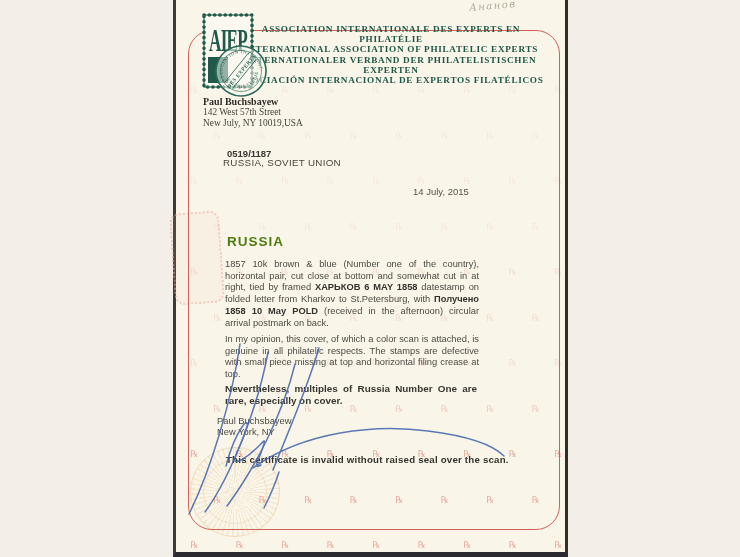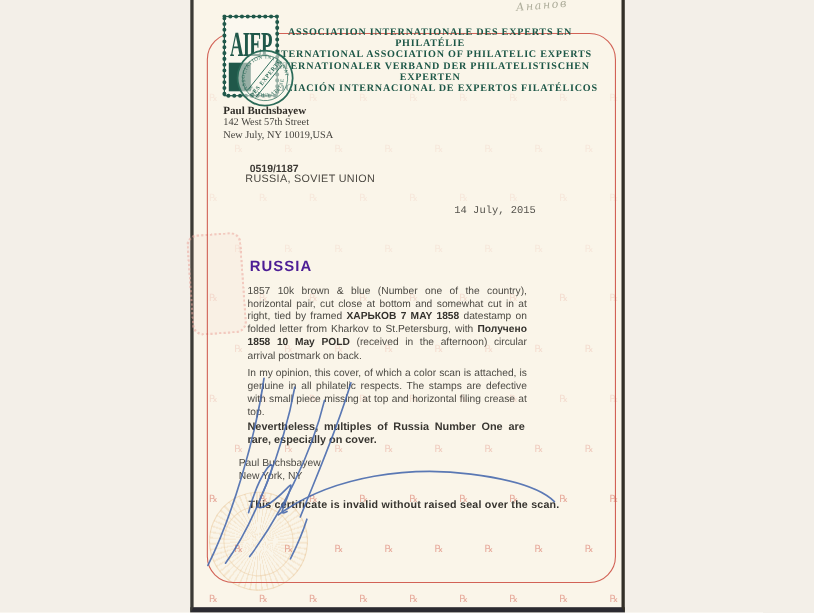--- a/index.html
+++ b/index.html
@@ -25,23 +25,23 @@
   .hdr{position:absolute;left:58px;top:24px;width:314px;text-align:center;
        font-family:Liberation Serif, serif;font-weight:bold;font-size:9.2px;line-height:10.2px;
        letter-spacing:.7px;color:#1d5747;}
   .handwriting{position:absolute;left:293px;top:0px;font-family:"DejaVu Serif",serif;font-style:italic;
        color:#93947f;font-size:10px;letter-spacing:1.5px;opacity:.75;transform:rotate(-5deg);}
   .sender{position:absolute;left:27px;top:97px;font-family:"Liberation Serif",serif;
           font-size:9.4px;line-height:10.4px;color:#45433e;}
   .sender .name{font-weight:bold;font-size:10px;color:#302d28;}
   .certno{position:absolute;left:51px;top:148px;font-weight:bold;font-size:9.5px;color:#3b3833;}
   .category{position:absolute;left:27px;top:157px;font-size:9.8px;letter-spacing:.3px;color:#4a4740;margin-left:20px;}
-  .date{position:absolute;left:237px;top:186px;font-size:9.5px;color:#55534d;font-family:Liberation Mono, monospace;}
+  .date{position:absolute;left:237px;top:186px;font-size:9.5px;color:#55534d;}
   .intro{position:absolute;left:46px;top:218px;font-style:italic;font-size:9.4px;color:#514f49;}
-  .country{position:absolute;left:51px;top:234px;font-weight:bold;font-size:13.5px;letter-spacing:1px;color:#4c1d95;}
+  .country{position:absolute;left:51px;top:234px;font-weight:bold;font-size:13.5px;letter-spacing:1px;color:#4d7c0f;}
   .para{position:absolute;width:254px;font-size:9.3px;line-height:11.7px;text-align:justify;color:#4c4a44;}
   .para b{color:#34322d;}
   .p1{left:49px;top:259px;}
   .p2{left:49px;top:334px;}
   .p3{left:49px;top:383px;width:252px;font-weight:bold;font-size:9.9px;line-height:11.5px;color:#383631;}
   .signer{position:absolute;left:41px;top:416px;font-size:9.4px;line-height:10.6px;color:#4c4a44;}
   .validity{position:absolute;left:50px;top:454px;font-weight:bold;font-size:9.7px;letter-spacing:.2px;color:#35332e;}
   .sig-svg{position:absolute;inset:0;z-index:5;pointer-events:none;}
   .logo-svg{position:absolute;left:20px;top:13px;z-index:4;}
 </style>
@@ -194,21 +194,21 @@
       <div class="sender">
         <div class="name">Paul Buchsbayew</div>
         <div>142 West 57th Street</div>
         <div>New July, NY 10019,USA</div>
       </div>
       <div class="certno">0519/1187</div>
       <div class="category">RUSSIA, SOVIET UNION</div>
 
       <div class="date">14 July, 2015</div>
       <div class="country">RUSSIA</div>
-      <div class="para p1"><span>1857 10k brown &amp; blue (Number one of the country), horizontal pair, cut close at bottom and somewhat cut in at right, tied by framed </span><b>ХАРЬКОВ 7 MAY 1858</b><span> datestamp on folded letter from Kharkov to St.Petersburg, with </span><b>Получено 1858 10 May POLD</b><span> (received in the afternoon) circular arrival postmark on back.</span></div>
+      <div class="para p1"><span>1857 10k brown &amp; blue (Number one of the country), horizontal pair, cut close at bottom and somewhat cut in at right, tied by framed </span><b>ХАРЬКОВ 6 MAY 1858</b><span> datestamp on folded letter from Kharkov to St.Petersburg, with </span><b>Получено 1858 10 May POLD</b><span> (received in the afternoon) circular arrival postmark on back.</span></div>
       <div class="para p3">Nevertheless, multiples of Russia Number One are rare, especially on cover.</div>
       <div class="para p2">In my opinion, this cover, of which a color scan is attached, is genuine in all philatelic respects.  The stamps are defective with small piece missing at top and horizontal filing crease at top.</div>
       <div class="signer">
         <div>Paul Buchsbayew</div>
         <div>New York, NY</div>
       </div>
       <div class="validity">This certificate is invalid without raised seal over the scan.</div>
     </div>
 
     <svg class="sig-svg" width="395" height="557" viewBox="0 0 395 557">

